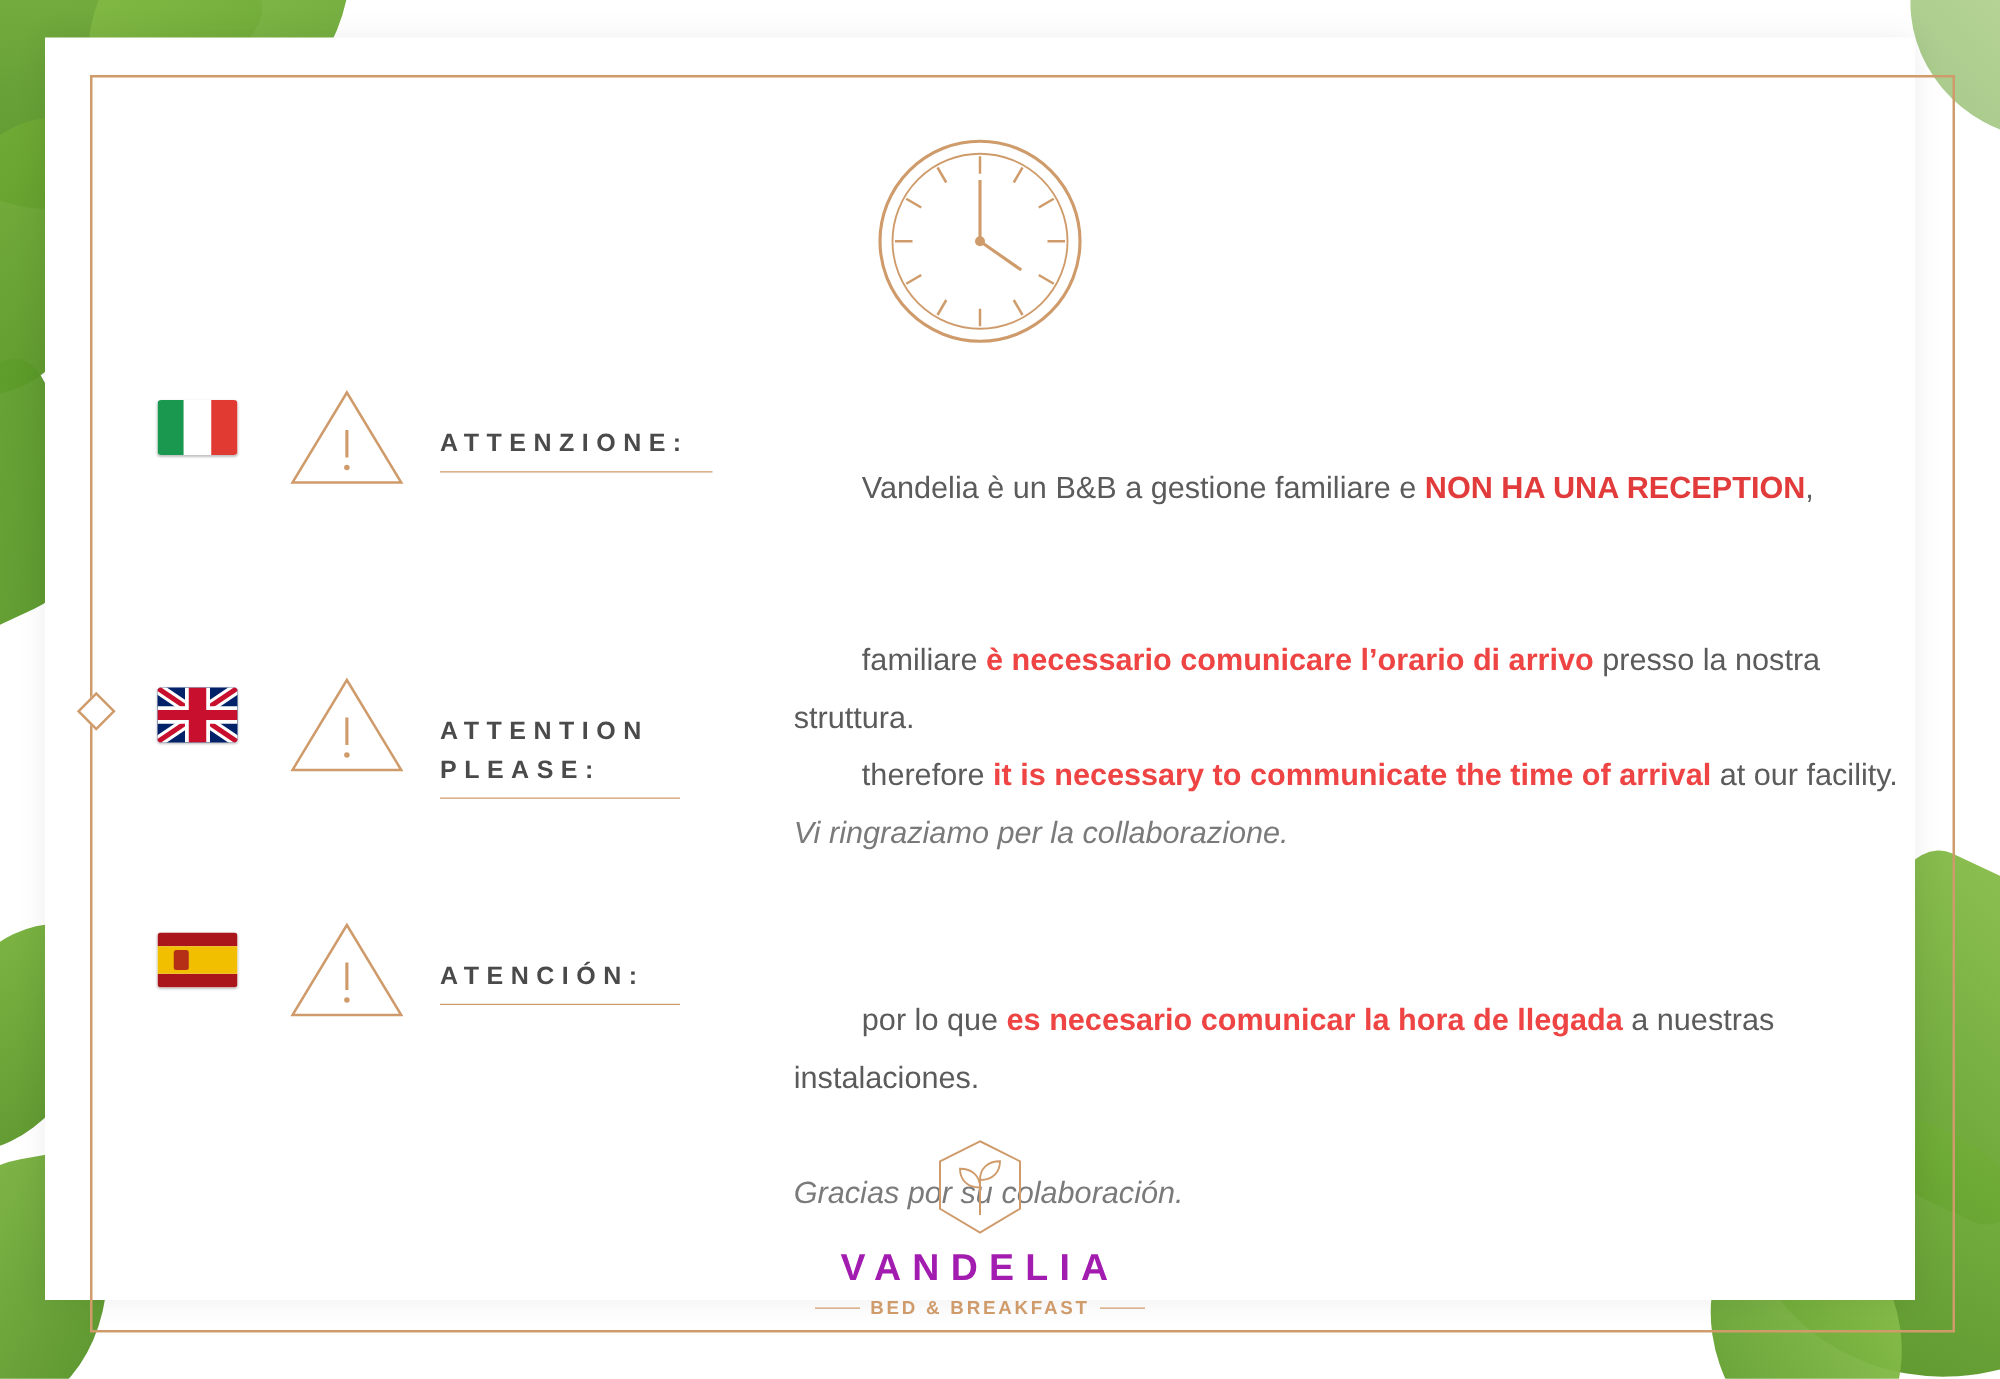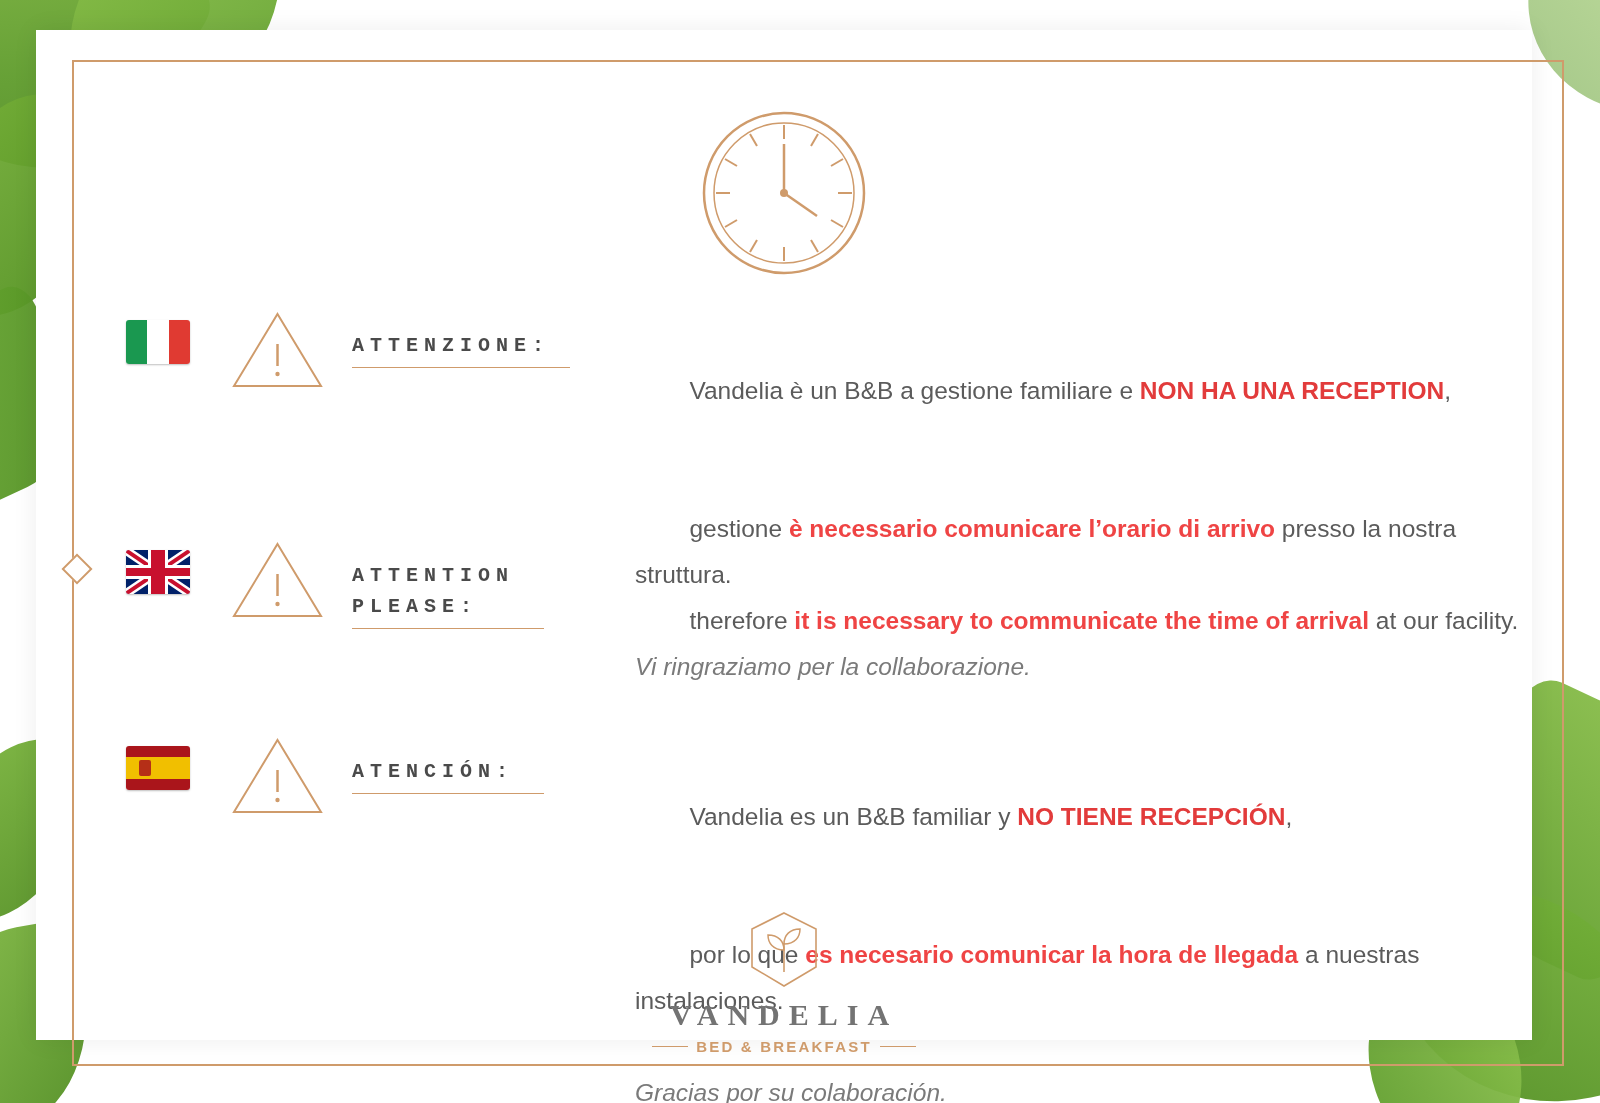--- a/index.html
+++ b/index.html
@@ -192,27 +192,28 @@
     margin-top: -8px;
   }
 
   .label-col {
     flex: 0 0 auto;
     margin-left: 12px;
     padding-top: 14px;
     min-width: 255px;
   }
   .label {
-    font-family: Liberation Mono, monospace;
+    font-family: Liberation Sans, sans-serif;
     font-weight: 700;
     font-size: 20px;
     letter-spacing: 6px;
     color: #4a4a4a;
     line-height: 1.55;
     white-space: pre-line;
+    margin-top: 10px;
   }
   .label-rule {
     margin-top: 6px;
     height: 1px;
     background: #cf9b6b;
   }
   .rule-w1 { width: 218px; }
   .rule-w2 { width: 192px; }
   .rule-w3 { width: 192px; }
 
@@ -237,22 +238,21 @@
     left: 0; right: 0; top: 880px;
     display: flex;
     flex-direction: column;
     align-items: center;
   }
   .logo-name {
     margin-top: 8px;
     font-size: 30px;
     letter-spacing: 9px;
     font-weight: 700;
-    color: #737373;
-    font-family: Liberation Serif, serif;
+    color: #a21caf;
   }
   .logo-sub-wrap {
     display: flex;
     align-items: center;
     gap: 8px;
     margin-top: 6px;
   }
   .logo-sub-wrap .dash {
     width: 36px; height: 1px; background: #cf9b6b;
   }
@@ -321,21 +321,21 @@
     </div>
     <div class="label-col">
       <div class="label">ATTENZIONE:</div>
       <div class="label-rule rule-w1"></div>
     </div>
     <div class="text-col">
       <div class="ln">
         <span>Vandelia è un B&amp;B a gestione familiare e </span><span class="red">NON HA UNA RECEPTION</span><span>,</span>
       </div>
       <div class="ln">
-        <span>gestione </span><b>è necessario comunicare l’orario di arrivo</b><span> presso la nostra struttura.</span>
+        <span>familiare </span><b>è necessario comunicare l’orario di arrivo</b><span> presso la nostra struttura.</span>
       </div>
       <div class="ln italic">Vi ringraziamo per la collaborazione.</div>
     </div>
   </div>
 
   <div class="row row-2">
     <div class="flag flag-uk">
       <div class="d1"></div>
         <div class="d2"></div>
       <div class="d1r"></div>
@@ -377,23 +377,20 @@
         <polygon points="47.5,6 91,78 4,78" fill="none" stroke="#cf9b6b" stroke-width="2"></polygon>
         <line x1="47.5" y1="36" x2="47.5" y2="58" stroke="#cf9b6b" stroke-width="2.5"></line>
         <circle cx="47.5" cy="66" r="2.2" fill="#cf9b6b"></circle>
       </svg>
     </div>
     <div class="label-col">
       <div class="label">ATENCIÓN:</div>
       <div class="label-rule rule-w3"></div>
     </div>
     <div class="text-col">
-      <div class="ln">
-        <span>Vandelia es un B&amp;B familiar y </span><span class="red">NO TIENE RECEPCIÓN</span><span>,</span>
-      </div>
       <div class="ln">
         <span>por lo que </span><b>es necesario comunicar la hora de llegada</b><span> a nuestras instalaciones.</span>
       </div>
       <div class="ln italic">Gracias por su colaboración.</div>
     </div>
   </div>
 
   <div class="logo-wrap">
     <svg width="72" height="80" viewBox="0 0 72 80">
       <polygon points="36,3 68,19 68,57 36,76 4,57 4,19" fill="none" stroke="#cf9b6b" stroke-width="1.6"></polygon>

